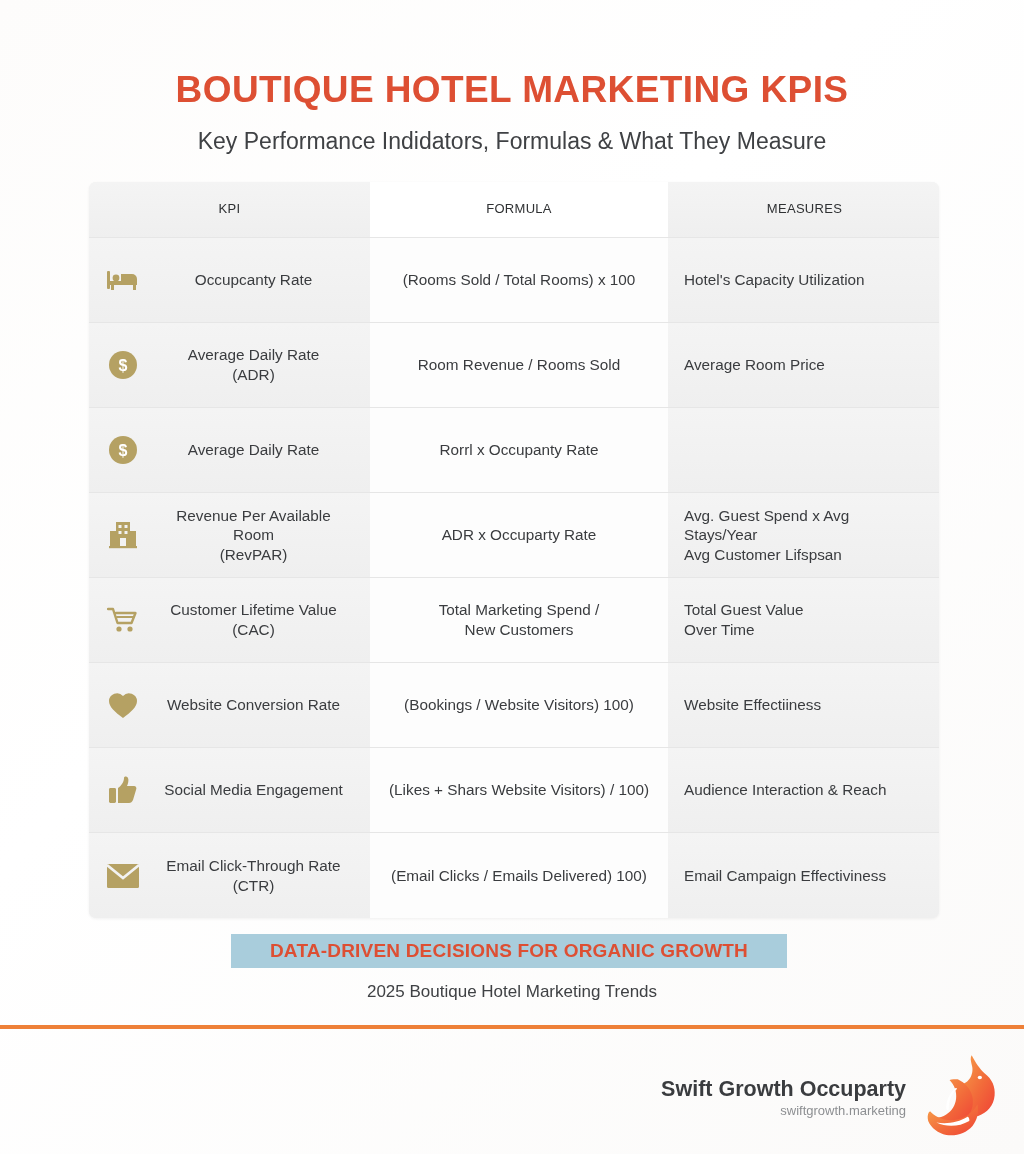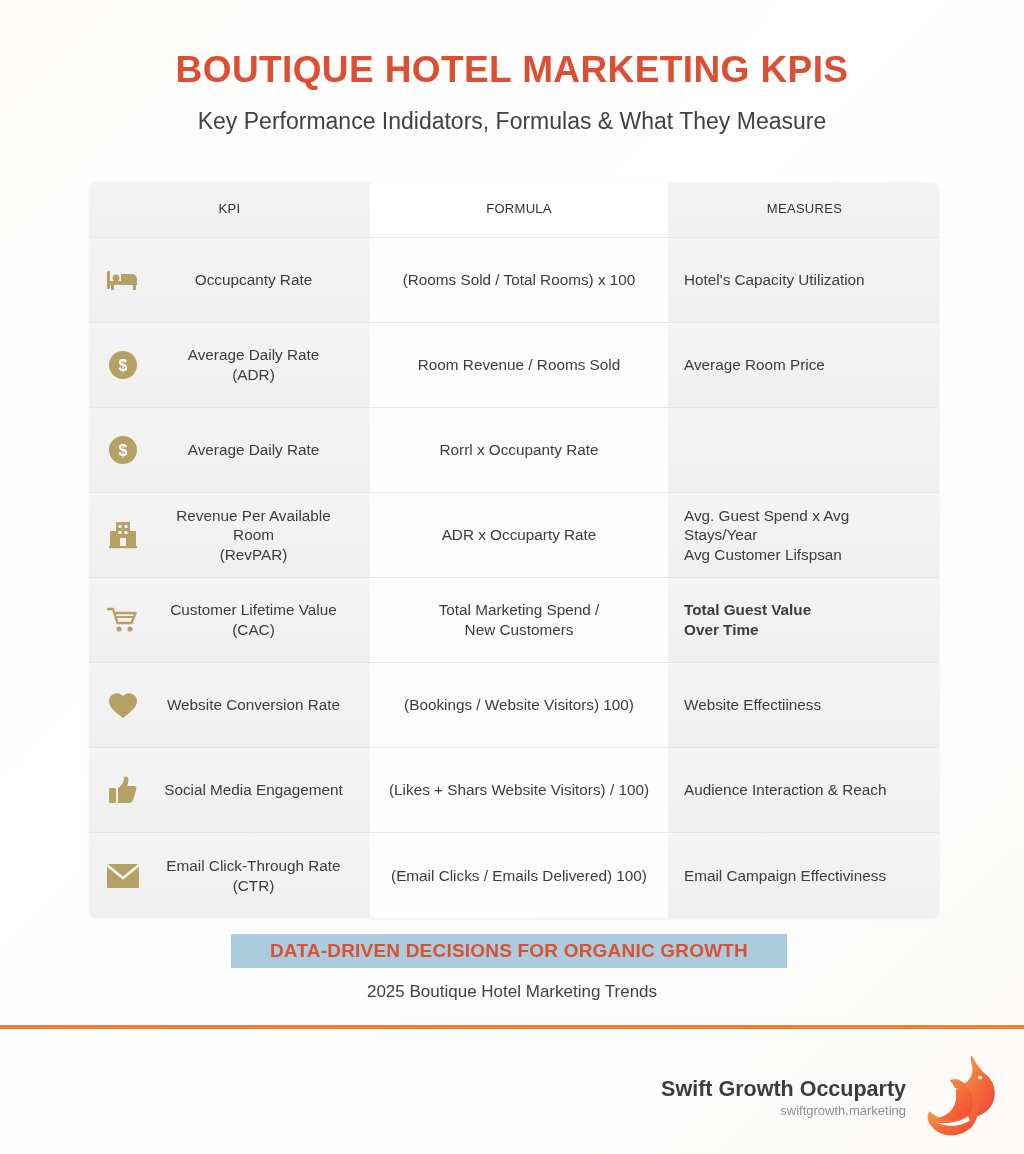--- a/index.html
+++ b/index.html
@@ -13,21 +13,21 @@
 
   .page {
     position: relative;
     width: 1024px;
     height: 1154px;
     background: linear-gradient(135deg, #fdfcfb 0%, #ffffff 40%, #fbfaf9 100%);
     overflow: hidden;
   }
 
   
-  .header { padding-top: 50px; text-align: center; }
+  .header { padding-top: 70px; text-align: center; }
 
   .main-title {
     font-size: 37px;
     font-weight: bold;
     letter-spacing: 0.4px;
     color: #dd4f33;
     line-height: 1.1;
   }
 
   .sub-title {
@@ -268,21 +268,21 @@
                 <path d="M10 11h17" stroke="#b5a163" stroke-width="2" stroke-linecap="round"></path>
                 <circle cx="12" cy="23" r="2.6" fill="#b5a163"></circle>
                 <circle cx="23" cy="23" r="2.6" fill="#b5a163"></circle>
               </svg>
             </span>
             <span class="kpi-label" style="white-space: pre-line;">Customer Lifetime Value
 (CAC)</span>
           </div>
           <div class="cell c-formula" style="white-space: pre-line;">Total Marketing Spend /
 New Customers</div>
-          <div class="cell c-measure" style="white-space: pre-line; font-weight: bold;">Total Guest Value
+          <div class="cell c-measure" style="white-space: pre-line;">Total Guest Value
 Over Time</div>
         </div>
         <div class="trow body-row">
           <div class="cell c-kpi">
             <span class="icon">
               <svg width="30" height="27" viewBox="0 0 30 27">
                 <path d="M15 26C7 20 1 15 1 9a8 8 0 0 1 14-5 8 8 0 0 1 14 5c0 6-6 11-14 17z" fill="#b5a163"></path>
               </svg>
             </span>
             <span class="kpi-label">Website Conversion Rate</span>

